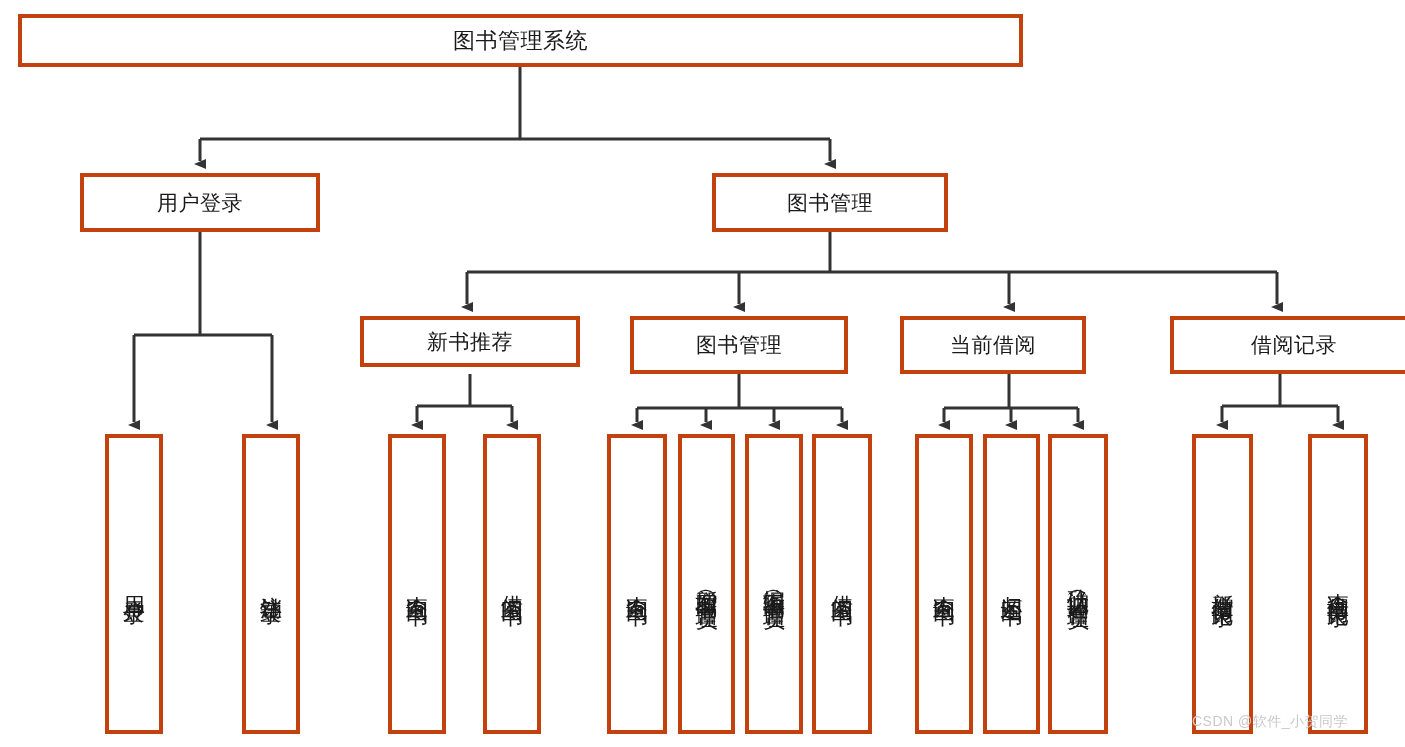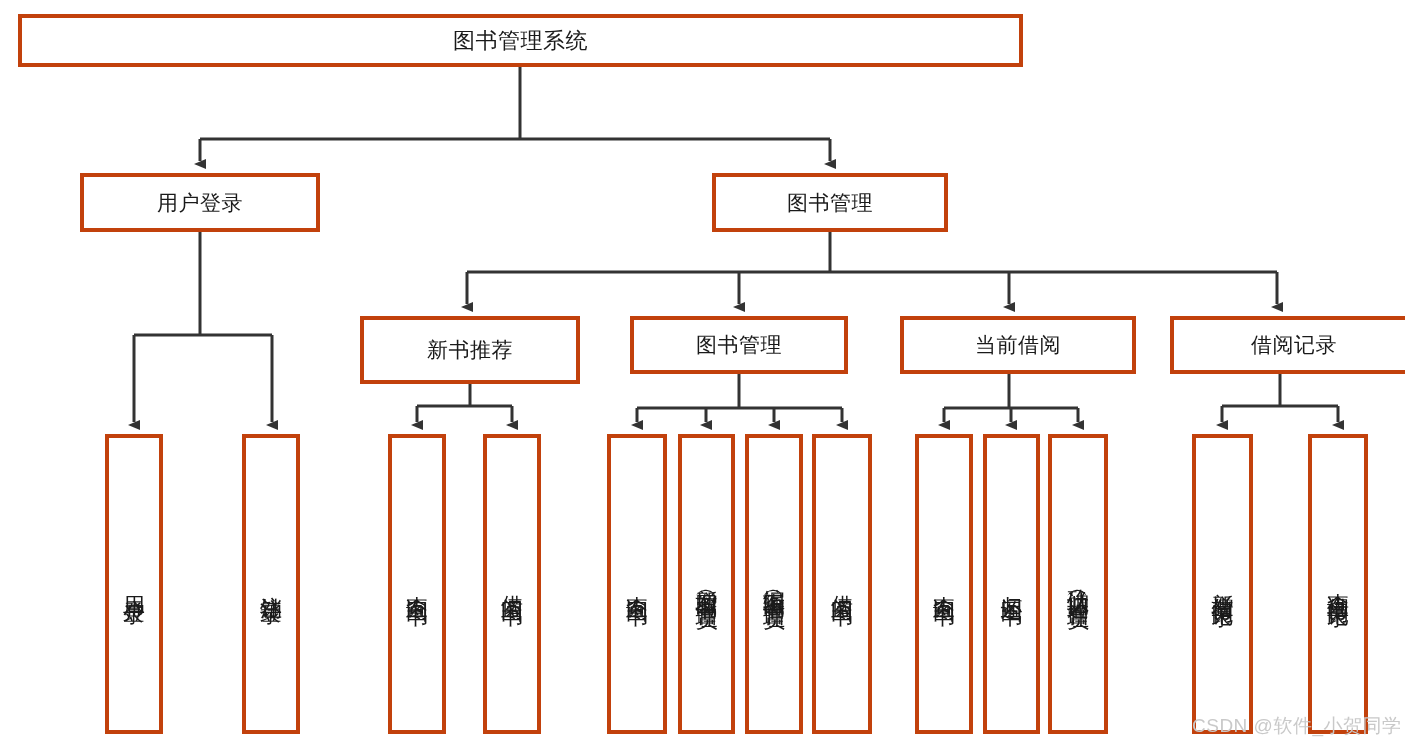--- a/index.html
+++ b/index.html
@@ -44,21 +44,21 @@
     writing-mode: vertical-rl;
     text-orientation: upright;
     font-size: 22px;
     letter-spacing: 3px;
     line-height: 1;
     text-align: center;
   }
   .node-root { font-size: 22px; }
   .watermark {
     position: absolute;
-    font-size: 19px;
+    font-size: 14px;
     color: #c9c9c9;
     white-space: nowrap;
     letter-spacing: 0.5px;
   }
 </style>
 </head>
 <body>
 
 <div id="canvas">
 
@@ -110,23 +110,23 @@
       <path d="M1222,406 L1222,422" marker-end="url(#arrow)"></path>
       <path d="M1338,406 L1338,422" marker-end="url(#arrow)"></path>
     </g>
   </svg>
 
   <div class="node node-h node-root" id="node-root" style="left: 18px; top: 14px; width: 1005px; height: 53px;">图书管理系统</div>
 
   <div class="node node-h" id="node-l2-0" style="left: 80px; top: 173px; width: 240px; height: 59px;">用户登录</div>
   <div class="node node-h" id="node-l2-1" style="left: 712px; top: 173px; width: 236px; height: 59px;">图书管理</div>
 
-  <div class="node node-h" id="node-l3-0" style="left: 360px; top: 316px; width: 220px; height: 68px;">新书推荐</div>
+  <div class="node node-h" id="node-l3-0" style="left: 360px; top: 316px; width: 220px; height: 51px;">新书推荐</div>
   <div class="node node-h" id="node-l3-1" style="left: 630px; top: 316px; width: 218px; height: 58px;">图书管理</div>
-  <div class="node node-h" id="node-l3-2" style="left: 900px; top: 316px; width: 236px; height: 58px;">当前借阅</div>
+  <div class="node node-h" id="node-l3-2" style="left: 900px; top: 316px; width: 186px; height: 58px;">当前借阅</div>
   <div class="node node-h" id="node-l3-3" style="left: 1170px; top: 316px; width: 248px; height: 58px;">借阅记录</div>
 
   <div class="node node-v" id="node-leaf-0" style="left: 105px; top: 434px; width: 58px; height: 300px;">用户登录</div>
   <div class="node node-v" id="node-leaf-1" style="left: 242px; top: 434px; width: 58px; height: 300px;">注销登录</div>
   <div class="node node-v" id="node-leaf-2" style="left: 388px; top: 434px; width: 58px; height: 300px;">查询图书</div>
   <div class="node node-v" id="node-leaf-3" style="left: 483px; top: 434px; width: 58px; height: 300px;">借阅图书</div>
   <div class="node node-v" id="node-leaf-4" style="left: 607px; top: 434px; width: 60px; height: 300px;">查询图书</div>
   <div class="node node-v" id="node-leaf-5" style="left: 678px; top: 434px; width: 57px; height: 300px;">新增图书（管理员）</div>
   <div class="node node-v" id="node-leaf-6" style="left: 745px; top: 434px; width: 58px; height: 300px;">编辑图书（管理员）</div>
   <div class="node node-v" id="node-leaf-7" style="left: 812px; top: 434px; width: 60px; height: 300px;">借阅图书</div>

